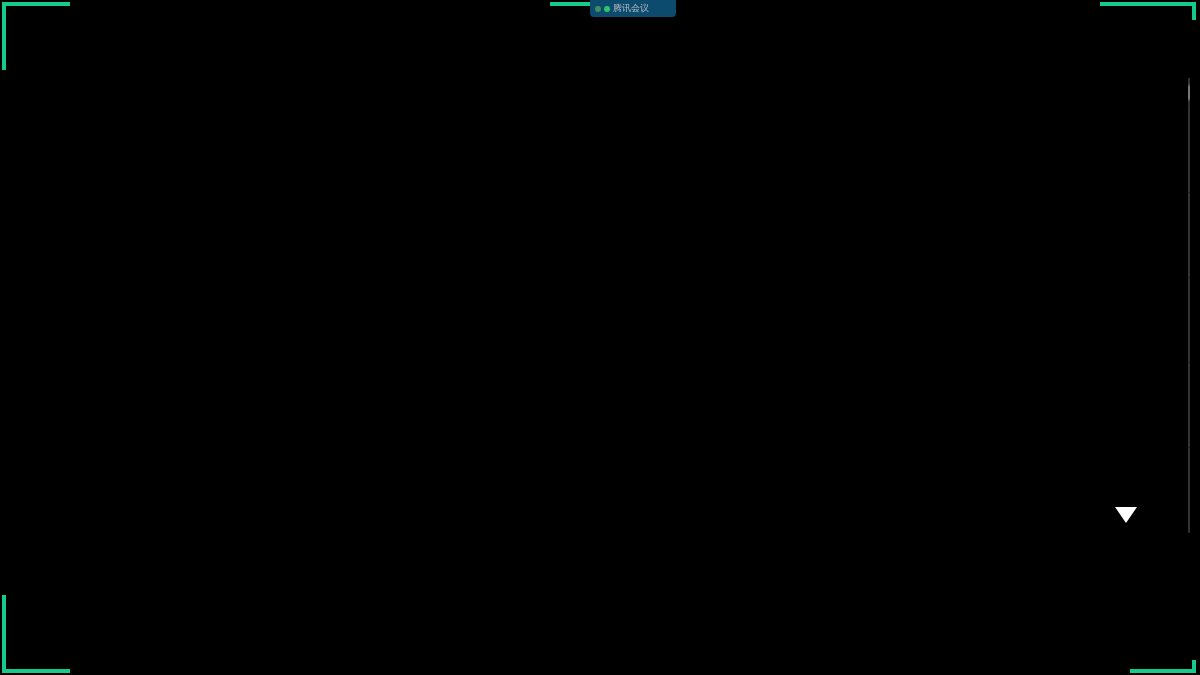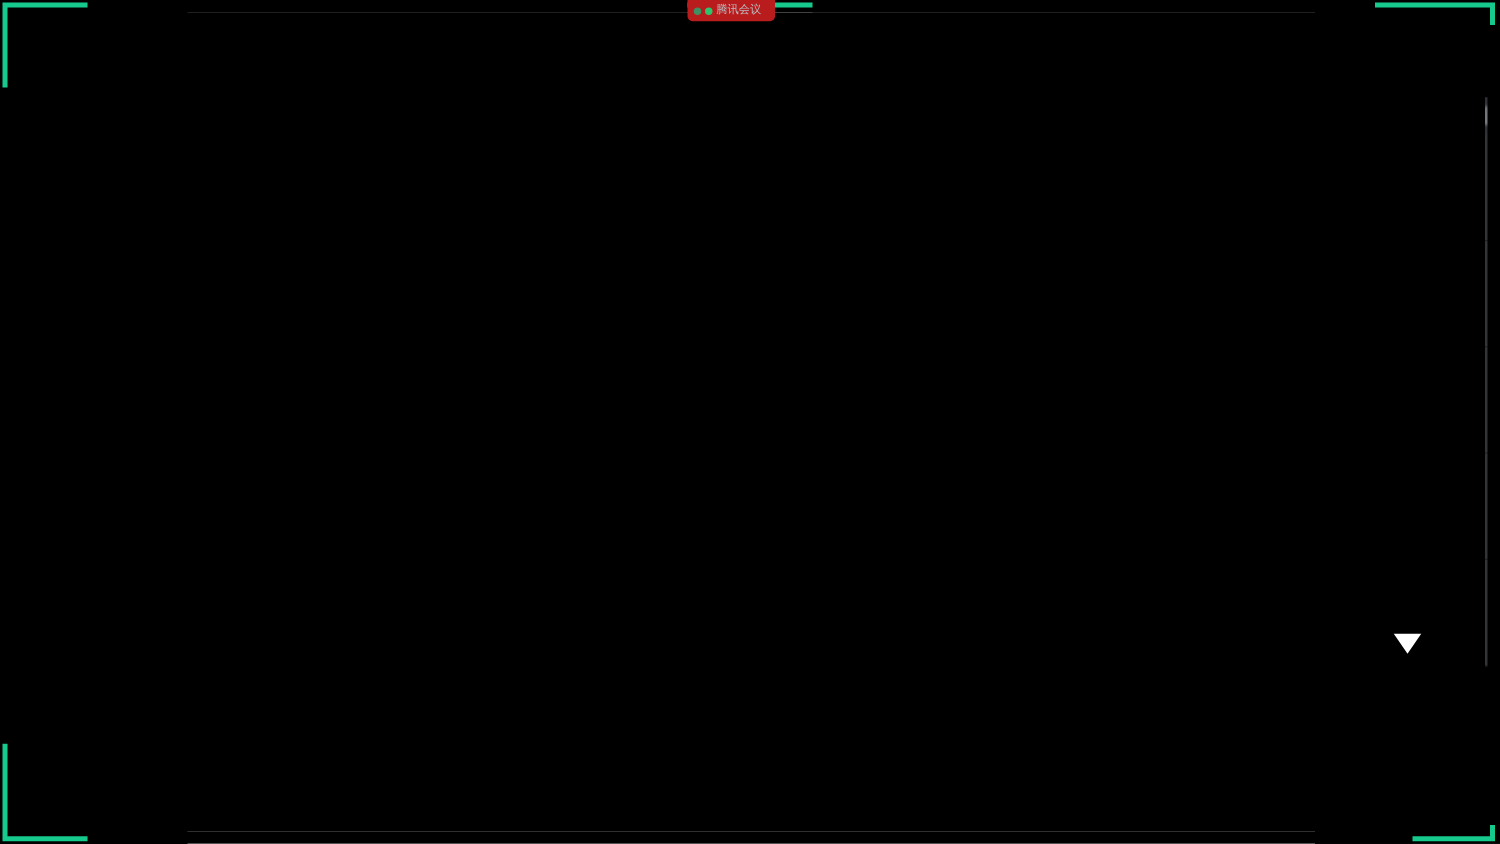--- a/index.html
+++ b/index.html
@@ -28,23 +28,23 @@
   }
   .frame-gap { position:absolute; background:#000; z-index: 42; }
   .gap-top     { left: 70px;  top: 0;    width: 480px; height: 10px; }
   .gap-top2    { left: 650px; top: 0;    width: 450px; height: 10px; }
   .gap-left    { left: 0;     top: 70px; width: 10px;  height: 525px; }
   .gap-right   { left: 1190px;top: 20px; width: 10px;  height: 640px; }
   .gap-bottom  { left: 70px;  top: 665px;width: 1060px;height: 10px; }
 
   
   .meeting-pill {
-    position: absolute; left: 550px; top: 0;
-    width: 70px; height: 17px;
-    background: #b91c1c;
+    position: absolute; left: 590px; top: 0;
+    width: 86px; height: 17px;
+    background: #0c4a6e;
     border-radius: 0 0 4px 4px;
     display: flex; align-items: center; gap: 3px;
     padding: 0 5px;
     z-index: 60;
   }
   .pill-dot { width: 6px; height: 6px; border-radius: 50%; flex: 0 0 auto; }
   .pill-dot.d1 { background: #3f8f62; }
   .pill-dot.d2 { background: #2ec46c; }
   .pill-label {
     color: #b9bdc2; font-size: 9px; line-height: 1;

